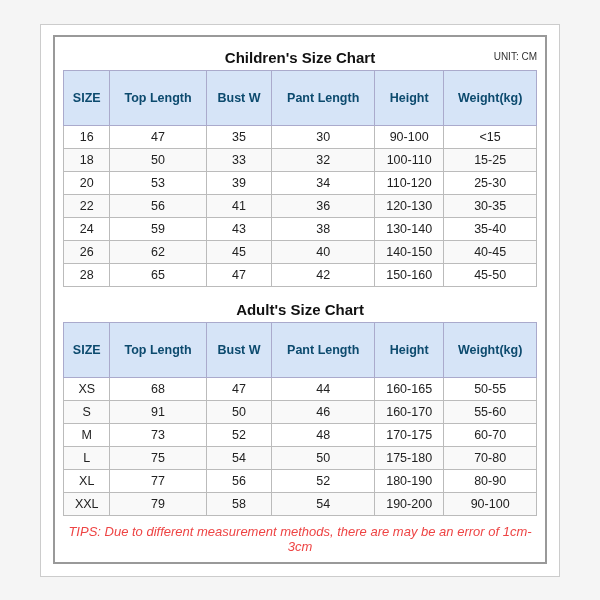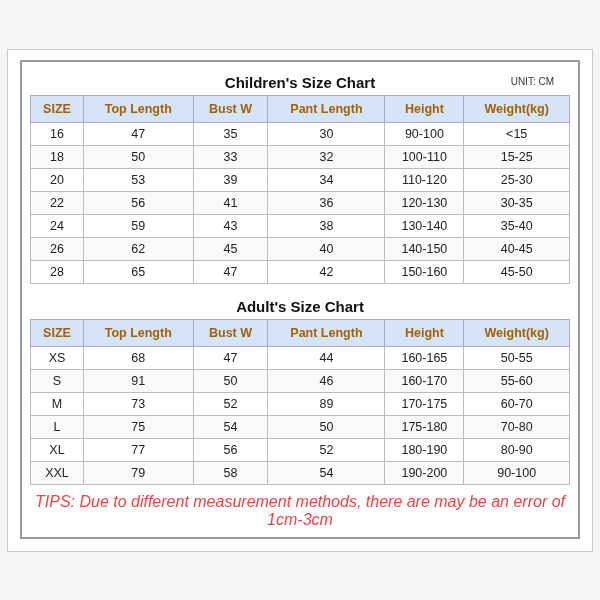--- a/index.html
+++ b/index.html
@@ -9,51 +9,51 @@
       background: #f5f5f5;
       display: flex;
       align-items: center;
       justify-content: center;
       font-family: Arial, sans-serif;
     }
     .chart-container {
       background: #fff;
       border: 1px solid #ccc;
       padding: 10px 12px 12px;
-      width: 586px;
+      width: 520px;
     }
     .section-title {
       text-align: center;
       font-weight: bold;
       font-size: 15px;
       padding: 6px 0 4px;
       color: #111;
       position: relative;
     }
     .unit-label {
       position: absolute;
-      right: 16px;
+      right: 0;
       top: 50%;
       transform: translateY(-50%);
       font-size: 10px;
       font-weight: normal;
       color: #333;
     }
     table {
       width: 100%;
       border-collapse: collapse;
       font-size: 12.5px;
     }
     thead tr th {
       background: #d6e4f7;
       border: 1px solid #aac;
-      padding: 6px 4px;
+      padding: 20px 4px;
       text-align: center;
       font-weight: bold;
-      color: #a16207;
+      color: #0c4a6e;
     }
     tbody tr td {
       border: 1px solid #bbb;
       padding: 4px 4px;
       text-align: center;
       color: #222;
     }
     tbody tr:nth-child(odd) td {
       background: #fff;
     }
@@ -61,21 +61,21 @@
       background: #f9f9f9;
     }
     tbody tr td:first-child {
       font-weight: normal;
     }
     .spacer {
       height: 8px;
     }
     .tips {
       text-align: center;
-      font-size: 16px;
+      font-size: 13px;
       color: #e44;
       margin-top: 8px;
       font-style: italic;
     }
     .outer-border {
       border: 2px solid #999;
       padding: 6px 8px 8px;
     }
   </style>
 </head>
@@ -195,21 +195,21 @@
             <td>91</td>
             <td>50</td>
             <td>46</td>
             <td>160-170</td>
             <td>55-60</td>
           </tr>
           <tr>
             <td>M</td>
             <td>73</td>
             <td>52</td>
-            <td>89</td>
+            <td>48</td>
             <td>170-175</td>
             <td>60-70</td>
           </tr>
           <tr>
             <td>L</td>
             <td>75</td>
             <td>54</td>
             <td>50</td>
             <td>175-180</td>
             <td>70-80</td>

